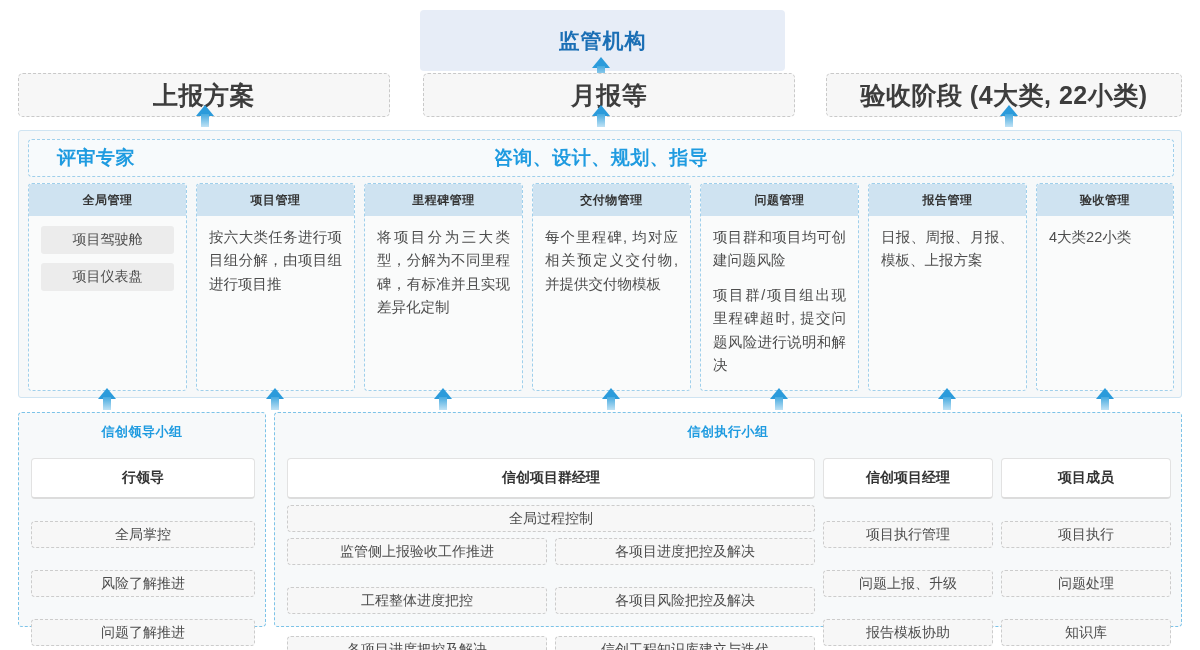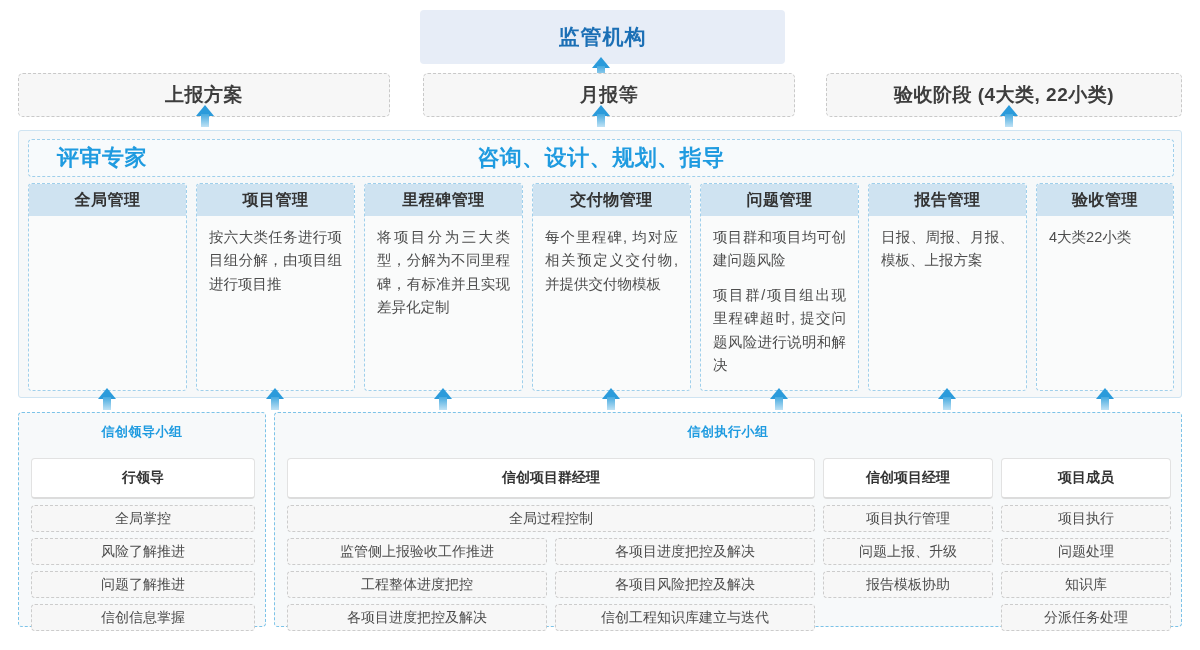--- a/index.html
+++ b/index.html
@@ -24,25 +24,25 @@
     border: 1px dashed #c9c9c9;
     border-radius: 5px;
     display: flex; align-items: center; justify-content: center;
     color: #3d3d3d;
     font-weight: bold;
   }
 
   
   .top-title {
     position: absolute; left: 420px; top: 10px;
-    width: 365px; height: 54px;
+    width: 365px; height: 61px;
     font-size: 21px; letter-spacing: 1px;
   }
   .reports-row { position: absolute; left: 18px; top: 73px; width: 1164px; height: 44px; }
-  .report-box { position: absolute; height: 44px; font-size: 19px; letter-spacing: 0.5px; justify-content: center; }
+  .report-box { position: absolute; height: 44px; font-size: 25px; letter-spacing: 0.5px; justify-content: center; }
   #rb0 { left: 0px;   width: 372px; }
   #rb1 { left: 405px; width: 372px; }
   #rb2 { left: 808px; width: 356px; }
 
   
   .arrow {
     position: absolute;
     width: 18px; height: 22px;
   }
   .arrow .shaft {
@@ -67,38 +67,38 @@
   }
   .mid-header {
     position: absolute; left: 9px; top: 8px;
     width: 1146px; height: 38px;
     border: 1px dashed #9fcfeb;
     border-radius: 4px;
     background: #f7fafc;
   }
   .mid-header .lbl {
     position: absolute; top: 50%; transform: translateY(-50%);
-    color: #1f9be0; font-weight: bold; font-size: 22px; letter-spacing: 0.5px;
+    color: #1f9be0; font-weight: bold; font-size: 19px; letter-spacing: 0.5px;
   }
   .mid-header .lbl-left  { left: 28px; }
   .mid-header .lbl-mid   { left: 50%; transform: translate(-50%, -50%); }
 
   .cards { position: absolute; left: 9px; top: 52px; width: 1146px; height: 208px; }
   .card {
     position: absolute; top: 0; height: 208px;
     border: 1px dashed #9fcfeb;
     border-radius: 4px;
     background: #fafbfb;
     overflow: hidden;
   }
   .card-head {
     height: 32px;
     background: #cfe3f1;
     display: flex; align-items: center; justify-content: center;
-    font-size: 16px; font-weight: bold; color: #333;
+    font-size: 12px; font-weight: bold; color: #333;
     letter-spacing: 0.5px;
   }
   .card-body { padding: 10px 12px 0 12px; }
   .card-body p {
     font-size: 14.5px; color: #4d4d4d; line-height: 1.62;
     text-align: justify; text-align-last: left;
     margin-bottom: 11px;
   }
   .pill {
     background: #ececec; border-radius: 3px;
@@ -137,21 +137,21 @@
   }
   .item-box {
     background: #f7f7f7;
     border: 1px dashed #cccccc;
     border-radius: 4px;
     height: 27px;
     display: flex; align-items: center; justify-content: center;
     font-size: 14px; color: #4d4d4d;
   }
   .col-abs { position: absolute; }
-  .stack > * { margin-top: 6px; }
+  .stack > * { margin-top: 22px; }
   .stack > *:first-child { margin-top: 0; }
 </style>
 </head>
 <body>
 
 <div class="page">
 
   <div class="blue-solid top-title">
     <span>监管机构</span>
   </div>
@@ -190,20 +190,24 @@
 
     <div class="mid-header">
       <span class="lbl lbl-left">评审专家</span>
       <span class="lbl lbl-mid">咨询、设计、规划、指导</span>
     </div>
 
     <div class="cards">
 
       <div class="card" style="left:0px; width:159px;">
         <div class="card-head">全局管理</div>
+        <div class="card-body">
+          <div class="pill">项目驾驶舱</div>
+          <div class="pill">项目仪表盘</div>
+        </div>
       </div>
 
       <div class="card" style="left:168px; width:159px;">
         <div class="card-head">项目管理</div>
         <div class="card-body">
           <p>按六大类任务进行项目组分解，由项目组进行项目推</p>
         </div>
       </div>
 
       <div class="card" style="left:336px; width:159px;">

